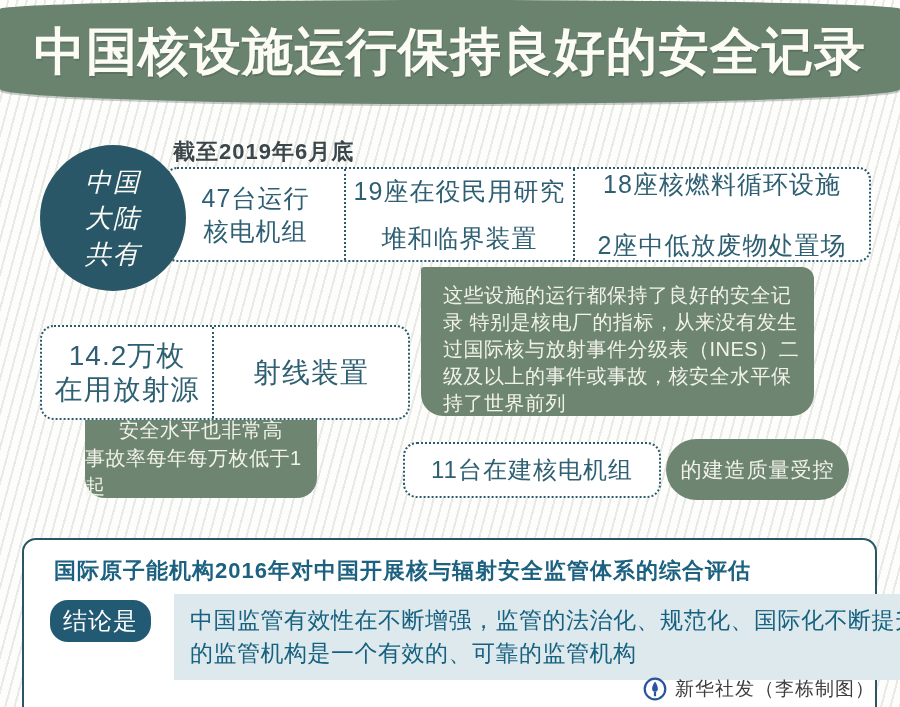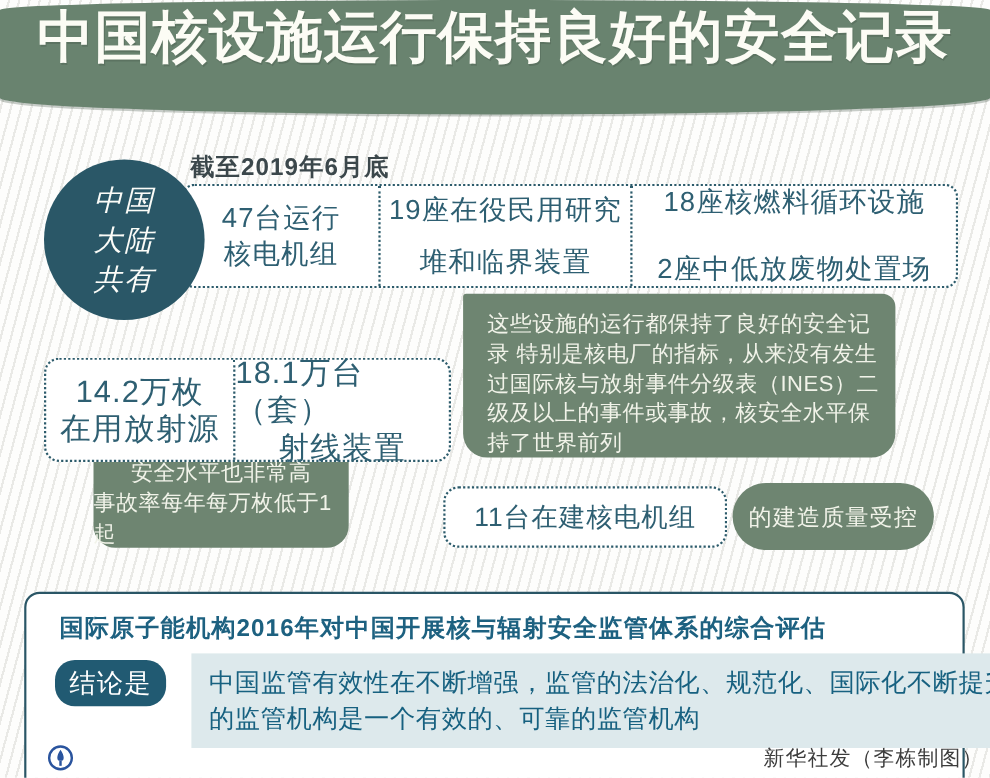--- a/index.html
+++ b/index.html
@@ -8,21 +8,21 @@
     position:relative;width:900px;height:707px;overflow:hidden;
     background:
       repeating-linear-gradient(105deg,#fdfdfc 0 7px,#e9e9e6 7px 9px);
   }
   
   .banner{
     position:absolute;left:0;top:0;width:900px;height:104px;
     background:#69836f;
     border-radius:50% 50% 50% 50% / 9px 9px 15px 15px;
     box-shadow:0 2px 0 rgba(40,60,45,.25);
-    display:flex;align-items:flex-start;justify-content:center;
+    display:flex;align-items:center;justify-content:center;
   }
   .banner h1{
     margin:0;color:#fcfcf5;font-size:51px;font-weight:900;
     letter-spacing:1px;white-space:nowrap;
     text-shadow:1px 2px 0 rgba(0,0,0,.12);
   }
   
   .as-of{
     position:absolute;left:173px;top:137px;
     font-size:22px;font-weight:600;color:#3b474b;letter-spacing:1px;
@@ -101,22 +101,22 @@
     font-size:24px;letter-spacing:1px;padding:5px 13px;
   }
   .conclusion-block{
     position:absolute;left:126px;top:54px;width:848px;box-sizing:border-box;
     background:#dde9ec;color:#176180;
     font-size:23px;line-height:33px;letter-spacing:.5px;
     padding:10px 16px;min-height:76px;margin-left:24px;
   }
   .credit{
     position:absolute;left:0;top:136px;width:100%;
-    display:flex;align-items:center;justify-content:space-between;gap:8px;
-    color:#3d3d3d;font-size:19px;letter-spacing:1px;margin-left:19px;
+    display:flex;align-items:center;justify-content:flex-end;gap:8px;
+    color:#3d3d3d;font-size:19px;letter-spacing:1px;
   }
   .logo{width:24px;height:24px;display:block;}
 </style>
 </head>
 <body>
 
 <div id="canvas">
 
   <div class="banner">
     <h1>中国核设施运行保持良好的安全记录</h1>
@@ -149,21 +149,20 @@
     <span>这些设施的运行都保持了良好的安全记录</span>
     <span>特别是核电厂的指标，从来没有发生过国际核与放射事件分级表（INES）二级及以上的事件或事故，核安全水平保持了世界前列</span>
   </div>
 
   <div class="row2 dotted-box">
     <div class="cell c1">
       <div>14.2万枚</div>
       <div>在用放射源</div>
     </div>
     <div class="cell c2">
-      <div>18.1万台（套）</div>
       <div>射线装置</div>
     </div>
   </div>
 
   <div class="green-note note-sources">
     <div>安全水平也非常高</div>
     <div>事故率每年每万枚低于1起</div>
   </div>
 
   <div class="row3-box dotted-box">11台在建核电机组</div>

